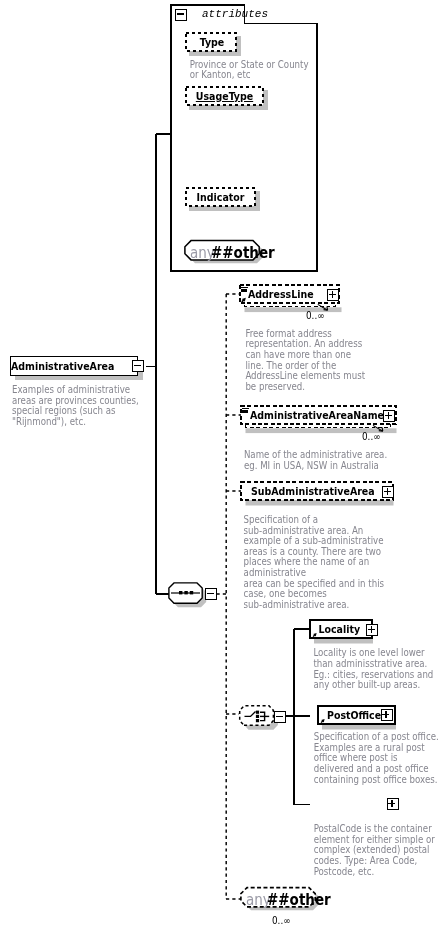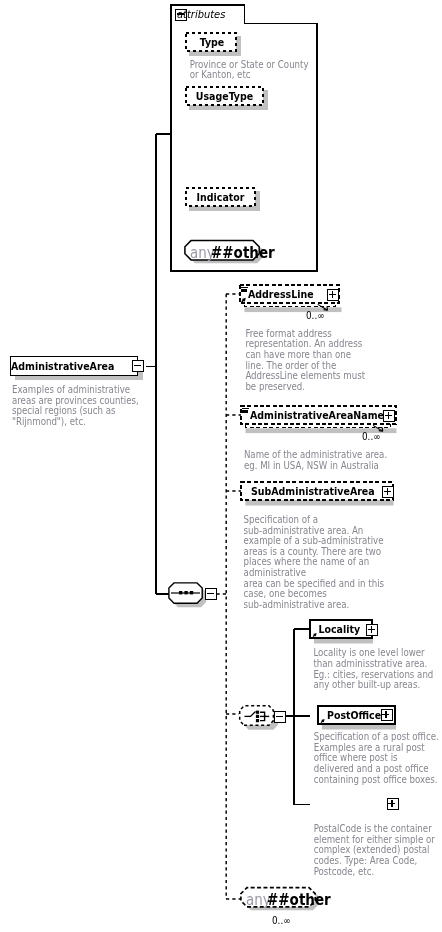--- a/index.html
+++ b/index.html
@@ -83,37 +83,37 @@
 areas are provinces counties,
 special regions (such as
 "Rijnmond"), etc.</div>
 
   <svg class="abs" width="152" height="272" viewBox="0 0 152 272" style="left:170px;top:4px;">
     <path d="M1.1,19.4 L1.1,1.1 L74.5,1.1 L74.5,19.4 L147.1,19.4 L147.1,267 L1.1,267 Z" fill="none" stroke="#000" stroke-width="1.6" shape-rendering="crispEdges"></path>
   </svg>
   <div class="tog" style="left:174.8px;top:8.8px;width:12.4px;height:12.2px;">
     <i style="left:0.9px;top:3.7px;width:7px;height:1.45px;"></i>
   </div>
-  <div class="tabtext" style="left:177px;top:7.8px;">attributes</div>
+  <div class="tabtext" style="left:202px;top:7.8px;font-family:Liberation Mono, monospace;">attributes</div>
 
   <div class="shadow" style="left:189px;top:36px;width:52px;height:20px;"></div>
   <svg class="abs" width="52" height="20" viewBox="0 0 52 20" style="left:185px;top:32px;">
     <rect x="1" y="1" width="50" height="18" fill="#fff" stroke="#000" stroke-width="1.7" stroke-dasharray="3,3" shape-rendering="crispEdges"></rect>
   </svg>
   <div class="node" style="left:186px;top:32px;width:52px;height:20px;justify-content:center;background:none;">
     <span class="nm">Type</span>
   </div>
   <div class="desc" style="left:189.7px;top:59.8px;width:145px;">Province or State or County
 or Kanton, etc</div>
 
   <div class="shadow" style="left:189px;top:90px;width:79px;height:20px;"></div>
   <svg class="abs" width="79" height="20" viewBox="0 0 79 20" style="left:185px;top:86px;">
     <rect x="1" y="1" width="77" height="18" fill="#fff" stroke="#000" stroke-width="1.7" stroke-dasharray="3,3" shape-rendering="crispEdges"></rect>
   </svg>
-  <div class="node" style="left:185px;top:86px;width:79px;height:20px;justify-content:center;background:none;">
+  <div class="node" style="left:185px;top:86px;width:79px;height:20px;justify-content:center;background:none;text-decoration:underline;">
     <span class="nm">UsageType</span>
   </div>
 
   <div class="shadow" style="left:189px;top:191px;width:71px;height:20px;"></div>
   <svg class="abs" width="71" height="20" viewBox="0 0 71 20" style="left:185px;top:187px;">
     <rect x="1" y="1" width="69" height="18" fill="#fff" stroke="#000" stroke-width="1.7" stroke-dasharray="3,3" shape-rendering="crispEdges"></rect>
   </svg>
   <div class="node" style="left:185px;top:187px;width:71px;height:20px;justify-content:center;background:none;">
     <span class="nm">Indicator</span>
   </div>

